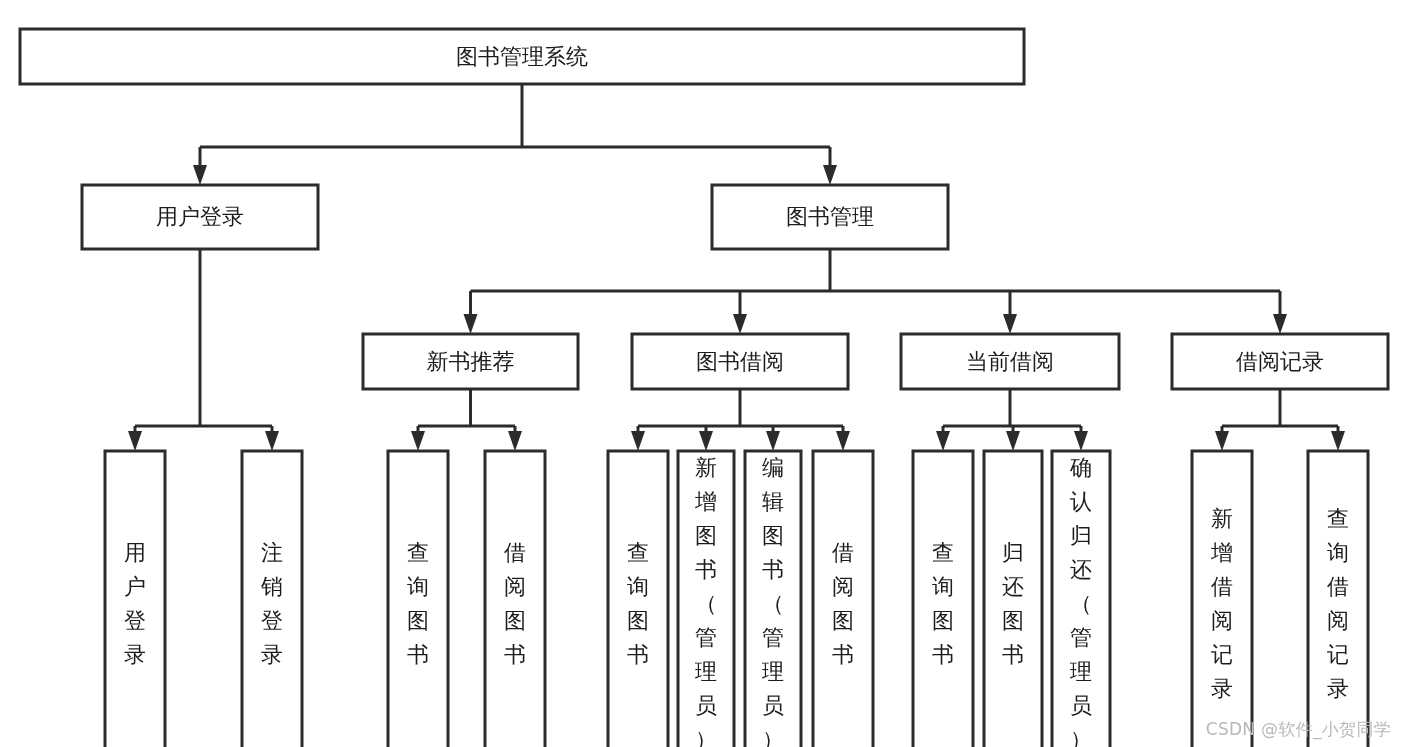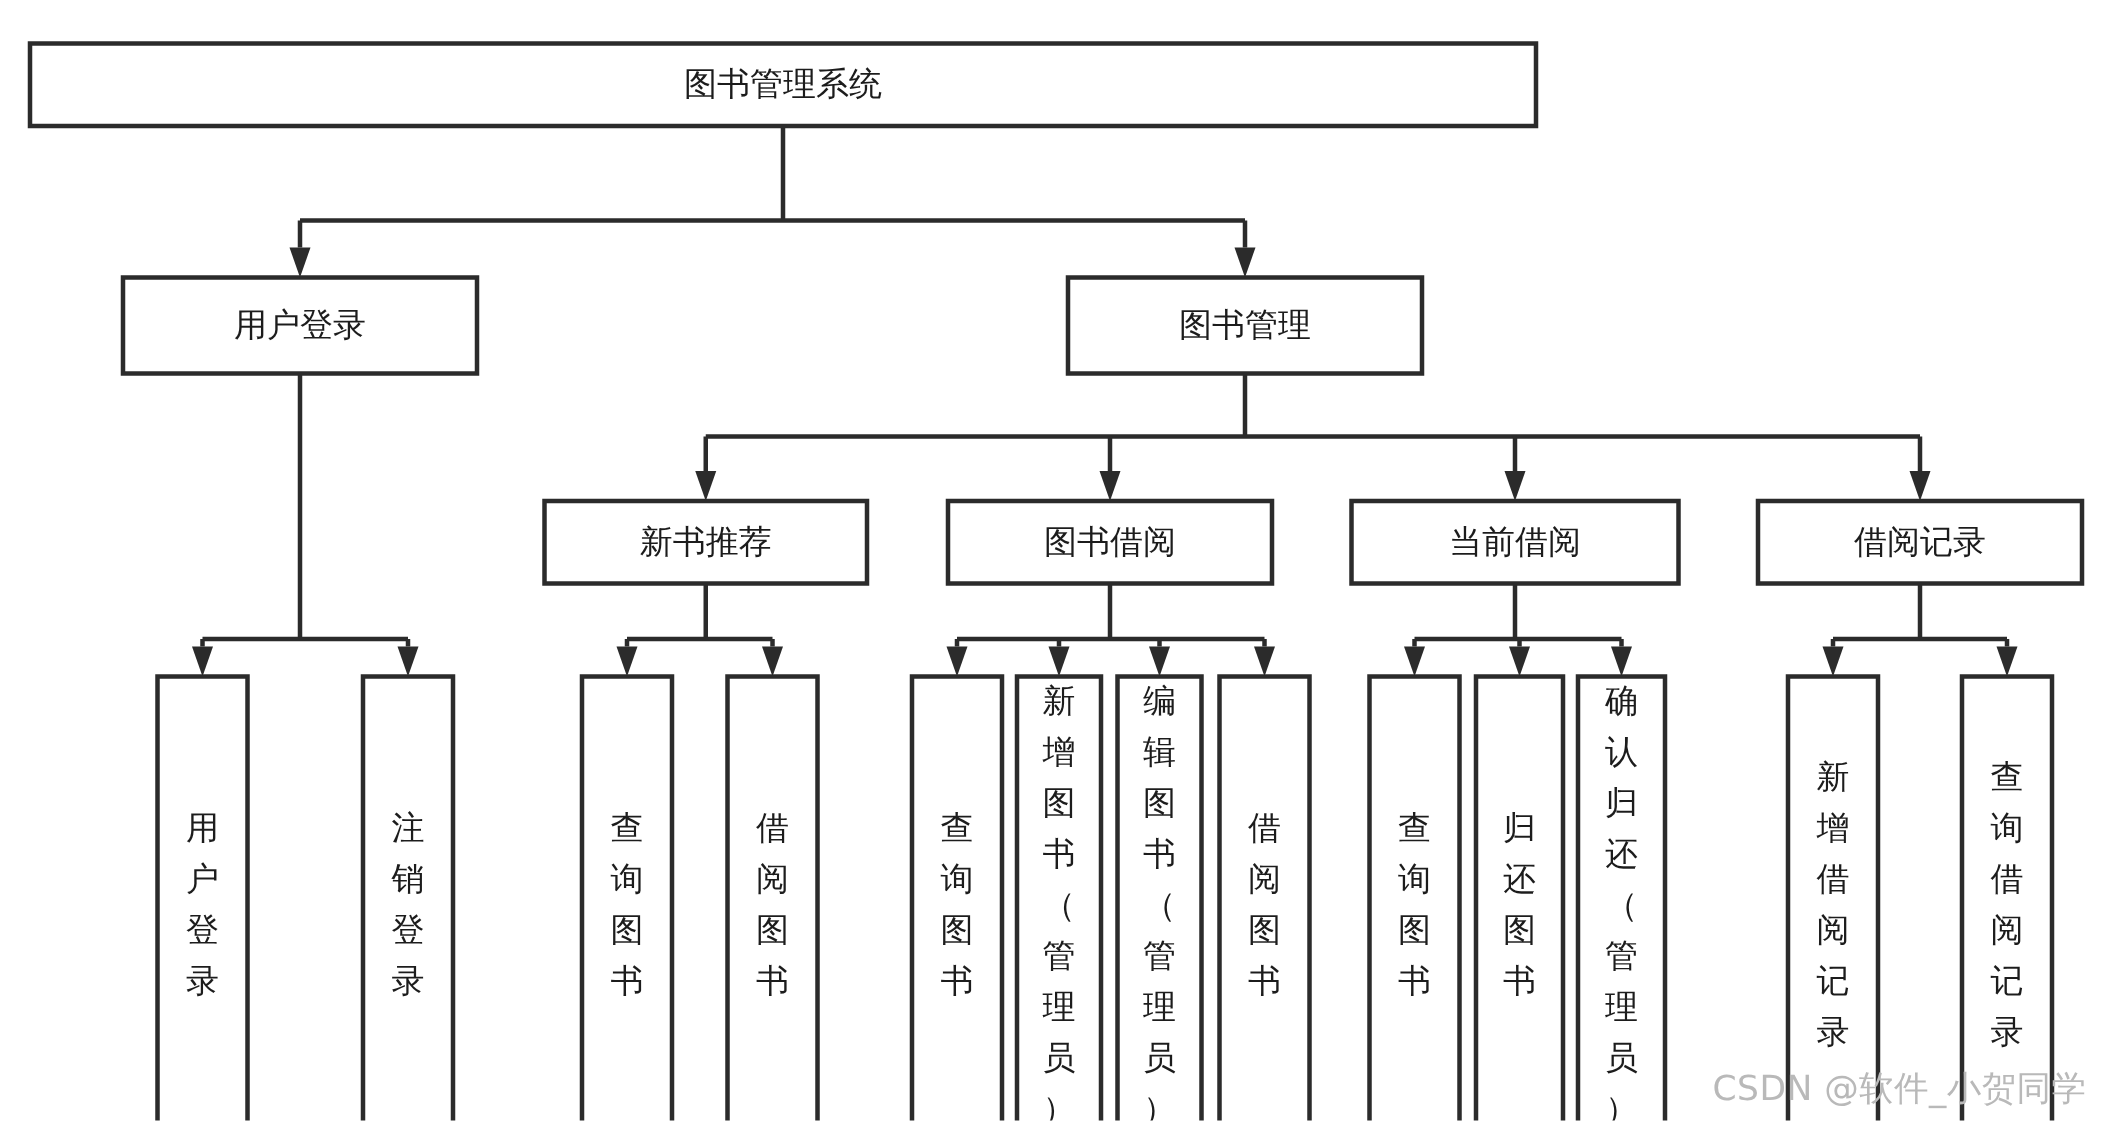--- a/index.html
+++ b/index.html
@@ -58,21 +58,21 @@
     font-family: "DejaVu Sans", "Liberation Sans", sans-serif;
     font-size: 22px;
     fill: #1c1c1c;
     text-anchor: middle;
   }
   .watermark {
     position: absolute;
     right: 14px;
     bottom: 6px;
     font-family: "DejaVu Sans", "Liberation Sans", sans-serif;
-    font-size: 23px;
+    font-size: 17px;
     color: #b9b9b9;
     letter-spacing: 0.3px;
     white-space: nowrap;
     user-select: none;
   }
 </style>
 </head>
 <body>
 
 <div id="diagram-root">

